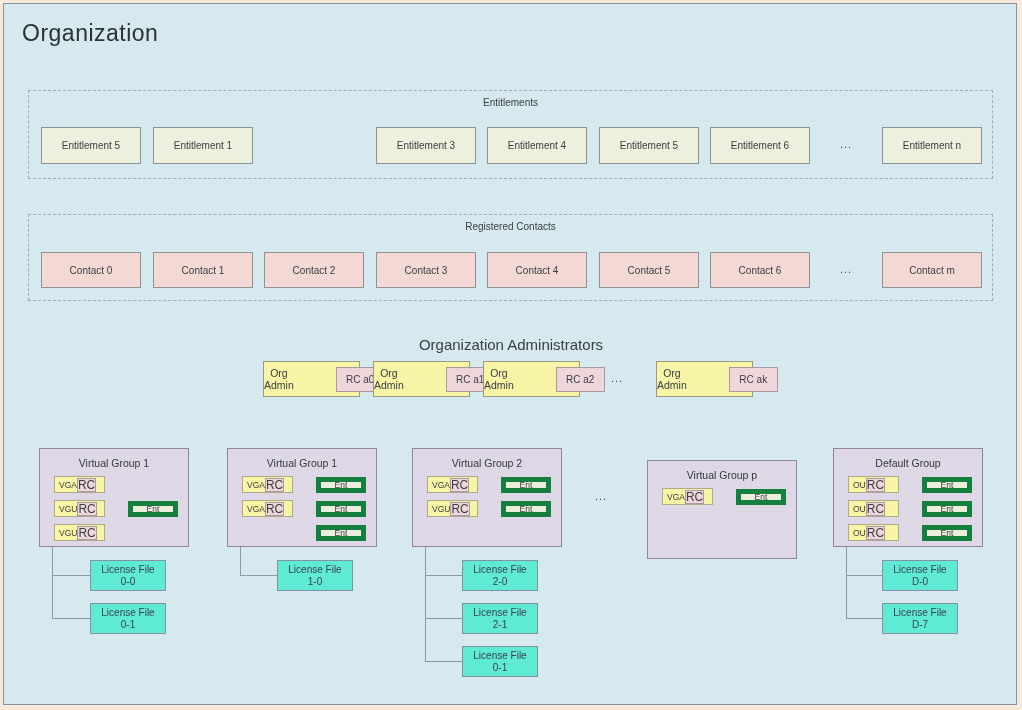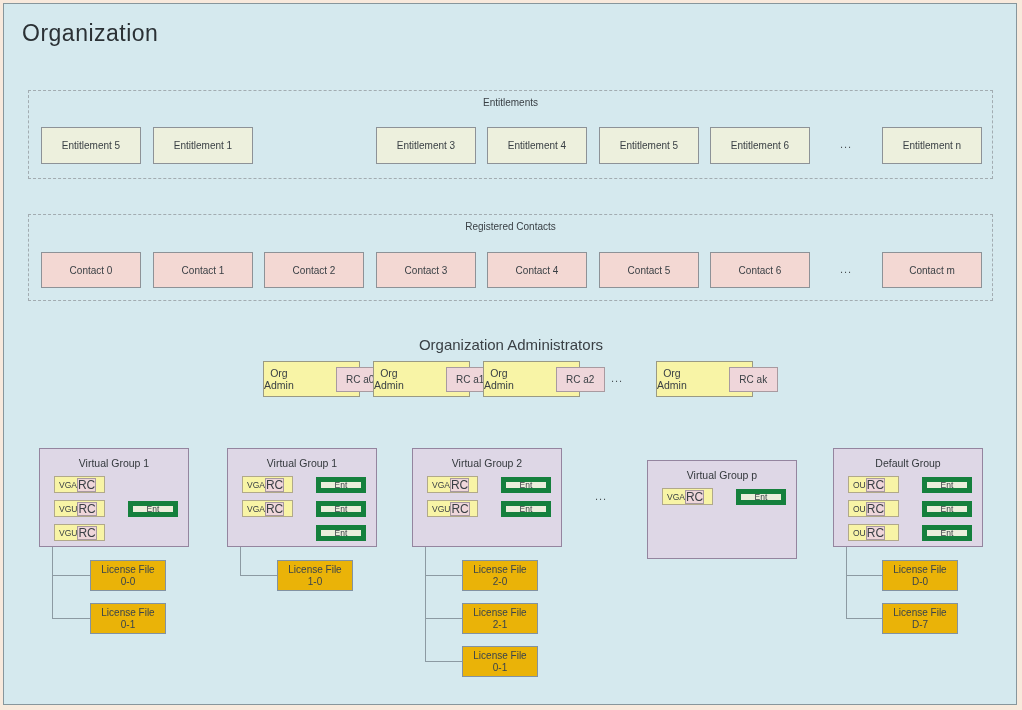--- a/index.html
+++ b/index.html
@@ -17,21 +17,21 @@
   .admins-label{left:0;top:336px;width:100%;text-align:center;font-size:15px;color:#3a4045;}
   .admin-box{width:97px;height:36px;background:#f8f4a6;border:1px solid #9a9a84;display:flex;align-items:center;}
   .admin-text{flex:1;text-align:center;font-size:10.5px;line-height:12px;color:#3a4045;}
   .rc-chip{background:#efd6da;border:1px solid #a89aa0;display:flex;align-items:center;justify-content:center;color:#3a4045;}
   .admin-rc{width:47px;height:23px;margin-right:2px;font-size:10px;flex:none;margin-left:42px;}
   .group{width:150px;height:99px;background:#ded7e6;border:1px solid #94859f;}
   .group-title{left:0;top:8px;width:100%;text-align:center;font-size:10.5px;color:#33383c;}
   .member{width:51px;height:17px;background:#f8f4a6;border:1px solid #b1a98a;display:flex;align-items:center;padding-left:4px;font-size:8.5px;color:#3a4045;}
   .member-rc{width:25px;height:12px;margin-left:auto;margin-right:19px;font-size:12px;}
   .ent-chip{width:50px;height:16px;background:#ebeedb;border:5px solid #15803d;font-size:8.5px;}
-  .license{width:76px;height:31px;background:#eab308;border:1px solid #8292a2;flex-direction:column;line-height:12px;color:#39434d;}
+  .license{width:76px;height:31px;background:#5eead4;border:1px solid #8292a2;flex-direction:column;line-height:12px;color:#39434d;}
   .line{background:#8c9aa2;}
 </style>
 </head>
 <body>
 
 <div class="page">
   <div class="canvas abs"></div>
 
   <div class="abs page-title">Organization</div>
 

